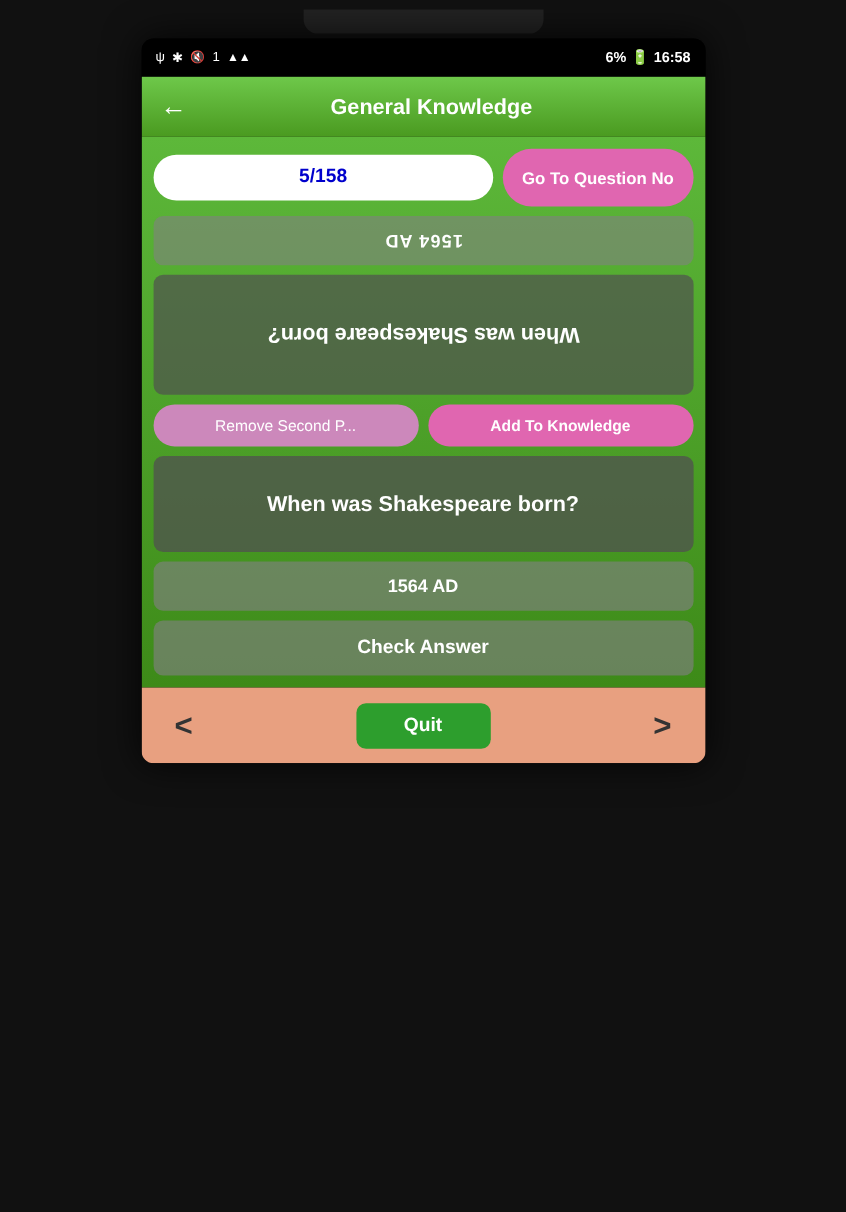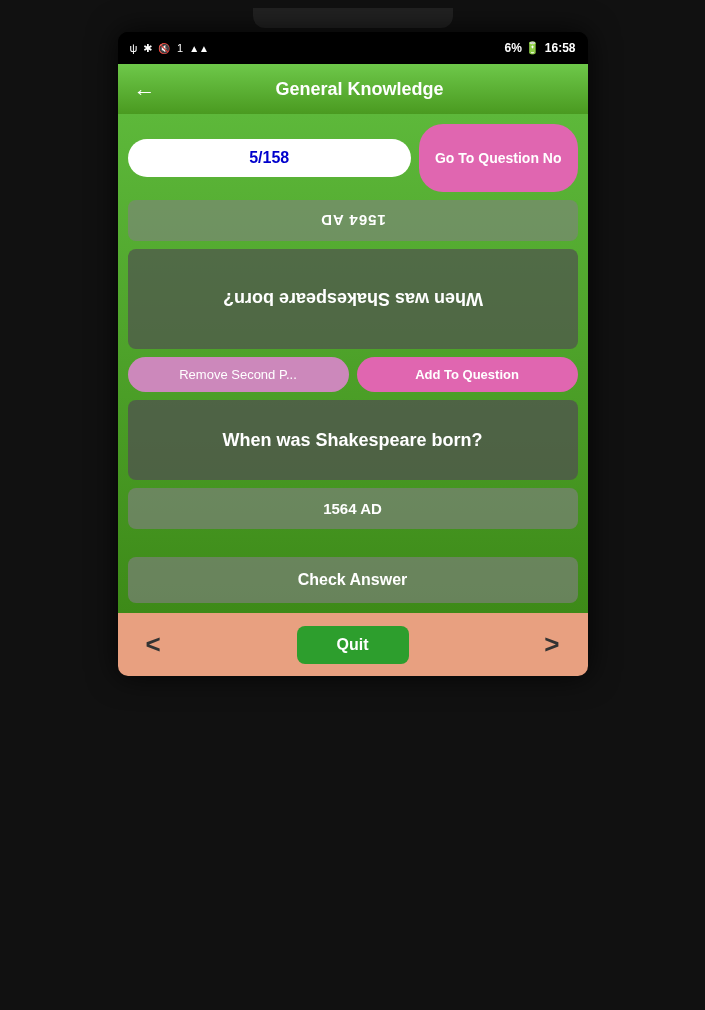--- a/index.html
+++ b/index.html
@@ -116,21 +116,21 @@
       font-size: 16px;
       font-weight: bold;
       color: #0000cc;
       border: none;
       outline: none;
     }
 
     .goto-btn {
       background: #e066b0;
       border-radius: 24px;
-      padding: 26px 16px;
+      padding: 16px 16px;
       color: #fff;
       font-size: 14px;
       font-weight: bold;
       border: none;
       cursor: pointer;
       white-space: nowrap;
     }
 
     
     .flipped-answer-box {
@@ -221,21 +221,20 @@
       background: rgba(128,128,128,0.65);
       border-radius: 8px;
       padding: 14px 16px;
       text-align: center;
       color: #fff;
       font-size: 16px;
       font-weight: bold;
       border: none;
       cursor: pointer;
       width: 100%;
-      margin-top: 20px;
     }
 
     
     .bottom-nav {
       background: #e8a080;
       padding: 12px 16px;
       display: flex;
       align-items: center;
       justify-content: space-between;
     }
@@ -295,21 +294,21 @@
       </div>
 
       <div class="flipped-answer-box">1564 AD</div>
 
       <div class="flipped-question-box">
         <span>When was Shakespeare born?</span>
       </div>
 
       <div class="action-row">
         <button class="remove-btn">Remove Second P...</button>
-        <button class="favourite-btn">Add To Question</button>
+        <button class="favourite-btn">Add To Knowledge</button>
       </div>
 
       <div class="question-box">
         <span>When was Shakespeare born?</span>
       </div>
 
       <div class="answer-box">
         <span>1564 AD</span>
       </div>
 

